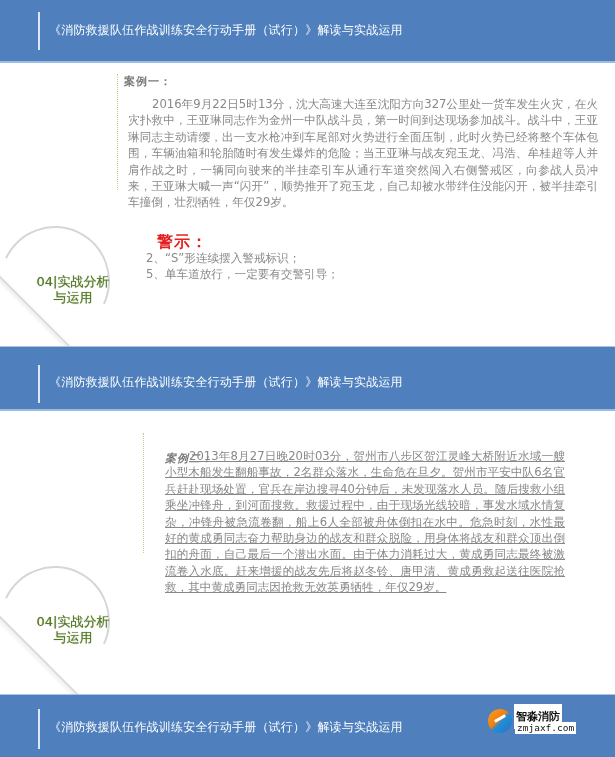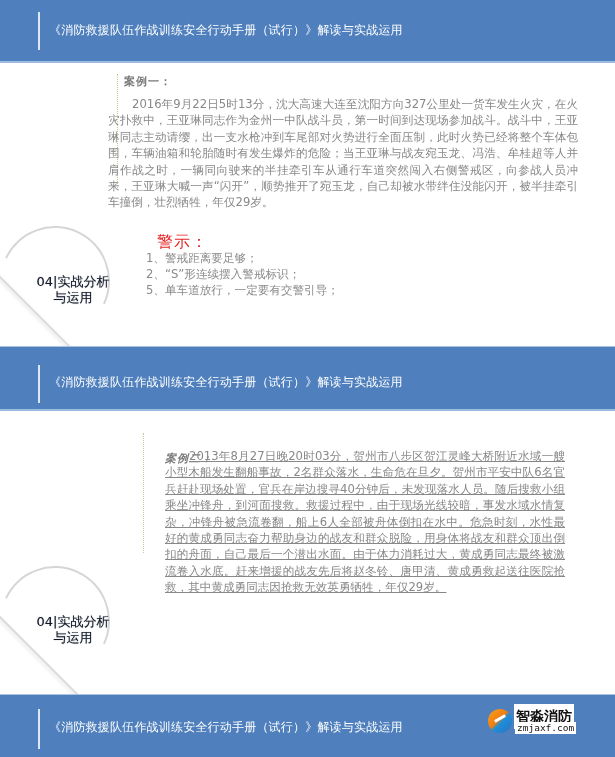--- a/index.html
+++ b/index.html
@@ -37,21 +37,21 @@
   .logo .mark {
     position: absolute; left: 0; top: 6px; width: 24px; height: 24px; border-radius: 50%;
     background: linear-gradient(135deg, #f6a21c 0%, #f07d12 45%, #1e8fd8 55%, #2a72c4 100%);
   }
   .logo .mark::after {
     content: ""; position: absolute; left: 6px; top: 8px; width: 12px; height: 3px;
     background: #fff; transform: rotate(-30deg);
   }
   .logo .name {
     position: absolute; left: 26px; top: 1px; background: #fff; color: #111;
-    font-size: 14px; font-weight: bold; padding: 4px 2px; line-height: 17px;
+    font-size: 11px; font-weight: bold; padding: 4px 2px; line-height: 17px;
   }
   .logo .url {
     position: absolute; left: 27px; top: 19px; background: #fff; color: #111;
     font-family: "DejaVu Sans Mono", "Liberation Mono", monospace; font-size: 9.5px; padding: 0 2px; line-height: 12px; text-align: center;
   }
 
   .dotted-line { position: absolute; border-left: 1px dotted #b7d48c; }
 
   .deco {
     position: absolute; left: -20px; width: 140px; height: 130px;
@@ -61,34 +61,34 @@
     border: 2px solid #d6d6d6; border-bottom-color: transparent; border-left-color: transparent;
     transform: rotate(-20deg);
   }
   .deco .diag {
     position: absolute; left: 0; top: 30px; width: 190px; height: 2px; background: #dcdcdc;
     transform-origin: left center; transform: rotate(45deg);
     box-shadow: 0 2px 4px rgba(0,0,0,0.12);
   }
   .deco .label {
     position: absolute; left: 48px; top: 48px; width: 90px; text-align: center;
-    color: #0f172a; font-size: 13px; line-height: 16px;
+    color: #4d7c0f; font-size: 13px; line-height: 16px;
     text-shadow: 0 0 1px #bdbdbd, 0 0 1px #bdbdbd;
   }
 
   .case-heading {
     position: absolute; color: #7a7a7a; font-size: 11px; font-weight: bold; letter-spacing: 1px;
   }
   .case-body {
     position: absolute; color: #888888; font-size: 11.6px; line-height: 16.4px; text-align: justify;
   }
   .case-body .indent { display: inline-block; width: 24px; }
 
   .warn-heading {
-    position: absolute; left: 157px; top: 232px; color: #e51f1f; font-size: 16px; font-weight: normal;
+    position: absolute; left: 157px; top: 232px; color: #e51f1f; font-size: 16px; font-weight: bold;
     letter-spacing: 1px;
   }
   .warn-list { position: absolute; left: 146px; top: 251px; list-style: none; }
   .warn-list li { color: #8a8a8a; font-size: 11.6px; line-height: 15.8px; white-space: nowrap; }
 </style>
 </head>
 <body>
 
 <div class="bar bar-top">
   <div class="accent"></div>
@@ -100,27 +100,26 @@
   <div class="diag"></div>
   <div class="label">
     <div>04|实战分析</div>
     <div>与运用</div>
   </div>
 </div>
 
 <div class="dotted-line" style="left:117px; top:74px; height:116px;"></div>
 
 <div class="case-heading" style="left:124px; top:74px;">案例一：</div>
-<div class="case-body" style="left:108px; top:96px; width:470px;">
+<div class="case-body" style="left:128px; top:96px; width:470px;">
   <span class="indent"></span><span>2016年9月22日5时13分，沈大高速大连至沈阳方向327公里处一货车发生火灾，在火灾扑救中，王亚琳同志作为金州一中队战斗员，第一时间到达现场参加战斗。战斗中，王亚琳同志主动请缨，出一支水枪冲到车尾部对火势进行全面压制，此时火势已经将整个车体包围，车辆油箱和轮胎随时有发生爆炸的危险；当王亚琳与战友宛玉龙、冯浩、牟桂超等人并肩作战之时，一辆同向驶来的半挂牵引车从通行车道突然闯入右侧警戒区，向参战人员冲来，王亚琳大喊一声“闪开”，顺势推开了宛玉龙，自己却被水带绊住没能闪开，被半挂牵引车撞倒，壮烈牺牲，年仅29岁。</span>
 </div>
 
 <div class="warn-heading">警示：</div>
 <ul class="warn-list">
-  <li>1、警戒距离要足够；</li>
   <li>2、“S”形连续摆入警戒标识；</li>
   <li>5、单车道放行，一定要有交警引导；</li>
 </ul>
 
 <div class="bar bar-mid">
   <div class="accent"></div>
   <div class="title">《消防救援队伍作战训练安全行动手册（试行）》解读与实战运用</div>
 </div>
 
 <div class="deco" style="top:566px;">

